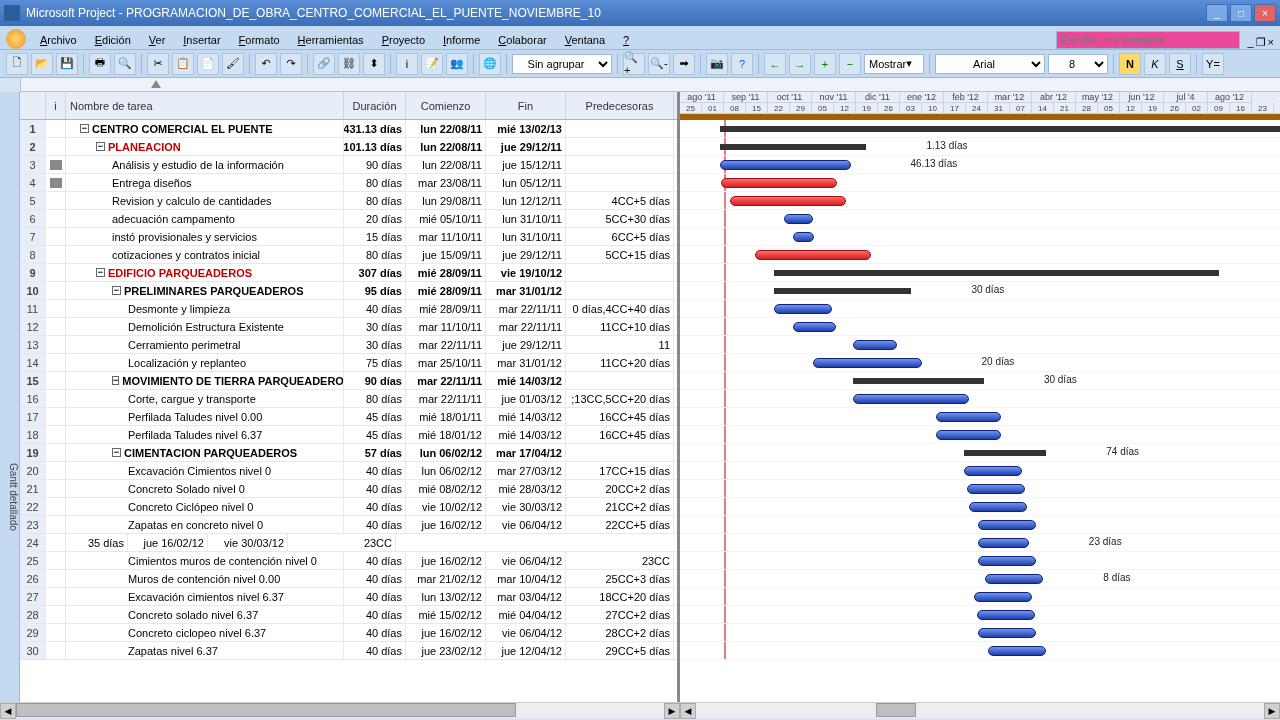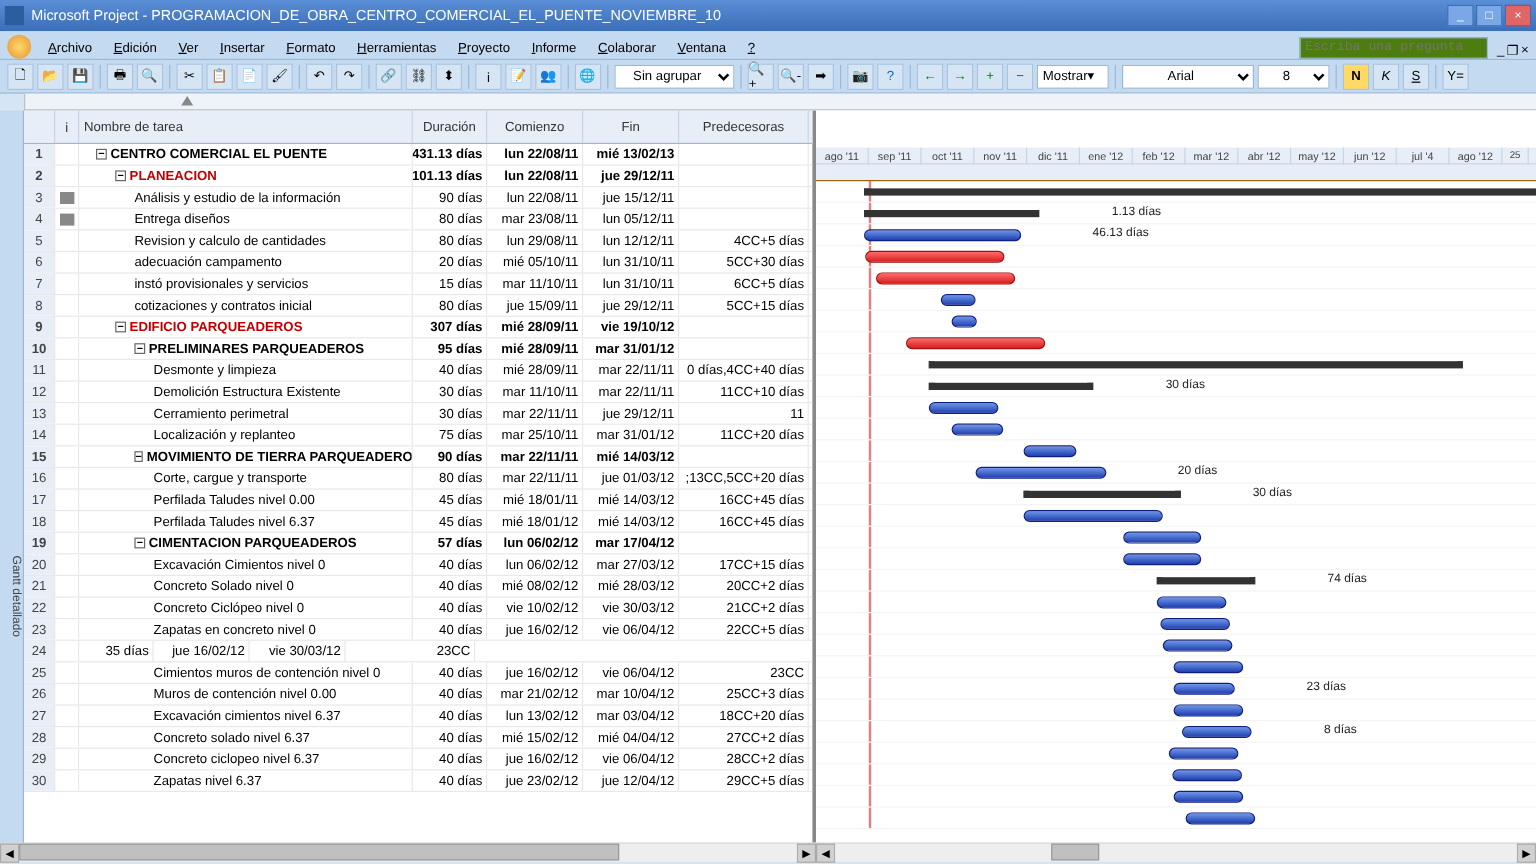--- a/index.html
+++ b/index.html
@@ -9,21 +9,21 @@
 .titlebar .appicon { width: 16px; height: 16px; background: #2a5e9e; margin-right: 6px; }
 .titlebar .title { flex: 1; font-size: 12px; }
 .titlebar .winbtns { display: flex; gap: 2px; }
 .titlebar .winbtn { width: 22px; height: 18px; background: #7aa8e6; border: 1px solid #3a6eb6; display:flex; align-items:center; justify-content:center; font-size:10px; }
 .titlebar .winbtn.close { background: #e06666; }
 
 .menubar { background: #c4daf0; height: 24px; display: flex; align-items: flex-end; padding: 0 6px; gap: 2px; border-bottom: 1px solid #9cb8d8; position: relative; }
 .menubar .office { width: 20px; height: 20px; border-radius: 50%; background: radial-gradient(#ffd966,#e69138); margin-right: 4px; }
 .menubar .mitem { padding: 3px 8px; cursor: default; }
 .menubar .askbox { margin-left: auto; }
-.menubar .askbox input { width: 157px; height: 18px; font-size: 11px; padding: 0 4px; border: 1px solid #9cb8d8; background: #4d7c0f; font-family: Liberation Mono, monospace; }
+.menubar .askbox input { width: 184px; height: 18px; font-size: 11px; padding: 0 4px; border: 1px solid #9cb8d8; background: #ec4899; }
 
 .toolbar { background: #c4daf0; height: 28px; display: flex; align-items: center; padding: 0 6px; gap: 3px; border-bottom: 1px solid #9cb8d8; }
 .toolbar .tbtn { width: 22px; height: 22px; background: #d6e5f3; border: 1px solid #aac4e0; display: flex; align-items: center; justify-content: center; font-size: 11px; cursor: default; }
 .toolbar .sep { width: 1px; height: 20px; background: #9cb8d8; margin: 0 2px; }
 .toolbar select, .toolbar .combo { height: 20px; font-size: 11px; border: 1px solid #9cb8d8; background: #fff; padding: 0 4px; text-align: center; }
 .toolbar .combo { display: inline-flex; align-items: center; min-width: 60px; }
 .toolbar .fontname { width: 110px; }
 .toolbar .fontsize { width: 34px; }
 .toolbar .bold { font-weight: bold; background: #ffd966; }
 
@@ -45,21 +45,21 @@
 .c-dur { width: 62px; justify-content: flex-end; }
 .c-start { width: 80px; justify-content: flex-end; }
 .c-fin { width: 80px; justify-content: flex-end; }
 .c-pred { width: 108px; justify-content: flex-end; }
 .grow.bold .c { font-weight: bold; }
 .outline-btn { display: inline-block; width: 9px; height: 9px; border: 1px solid #666; line-height: 7px; text-align: center; margin-right: 3px; font-size: 9px; background: #fff; }
 .red-txt { color: #c00000; }
 .info-icon { width: 12px; height: 10px; background: #888; }
 
 .gantt { flex: 1; background: #fff; position: relative; overflow: hidden; }
-.timescale { height: 28px; background: #e8eef7; border-bottom: 1px solid #a16207; display: flex; flex-direction: row; margin-top: 31px; }
+.timescale { height: 28px; background: #e8eef7; border-bottom: 6px solid #a16207; display: flex; flex-direction: column; }
 .ts-row { display: flex; height: 14px; font-size: 9px; color: #444; }
 .ts-row .tsc { border-right: 1px solid #c8d4e6; border-bottom: 1px solid #c8d4e6; flex: 0 0 44px; display: flex; align-items: center; justify-content: center; overflow: hidden; }
 .ts-row.bot .tsc { flex: 0 0 22px; font-size: 8px; }
 .chart { position: relative; }
 .crow { height: 18px; position: relative; border-bottom: 1px solid #f4f4f4; }
 .bar { position: absolute; height: 10px; top: 4px; border-radius: 5px; }
 .bar.blue { background: linear-gradient(#6e96e8,#2040b0); border: 1px solid #102080; }
 .bar.red { background: linear-gradient(#ff6a6a,#d62020); border: 1px solid #a01010; }
 .bar.summary { background: #333; height: 6px; top: 6px; border-radius: 0; }
 .bar.summary::before, .bar.summary::after { content:''; position:absolute; top:0; width:0; height:0; border-top:6px solid #333; }

